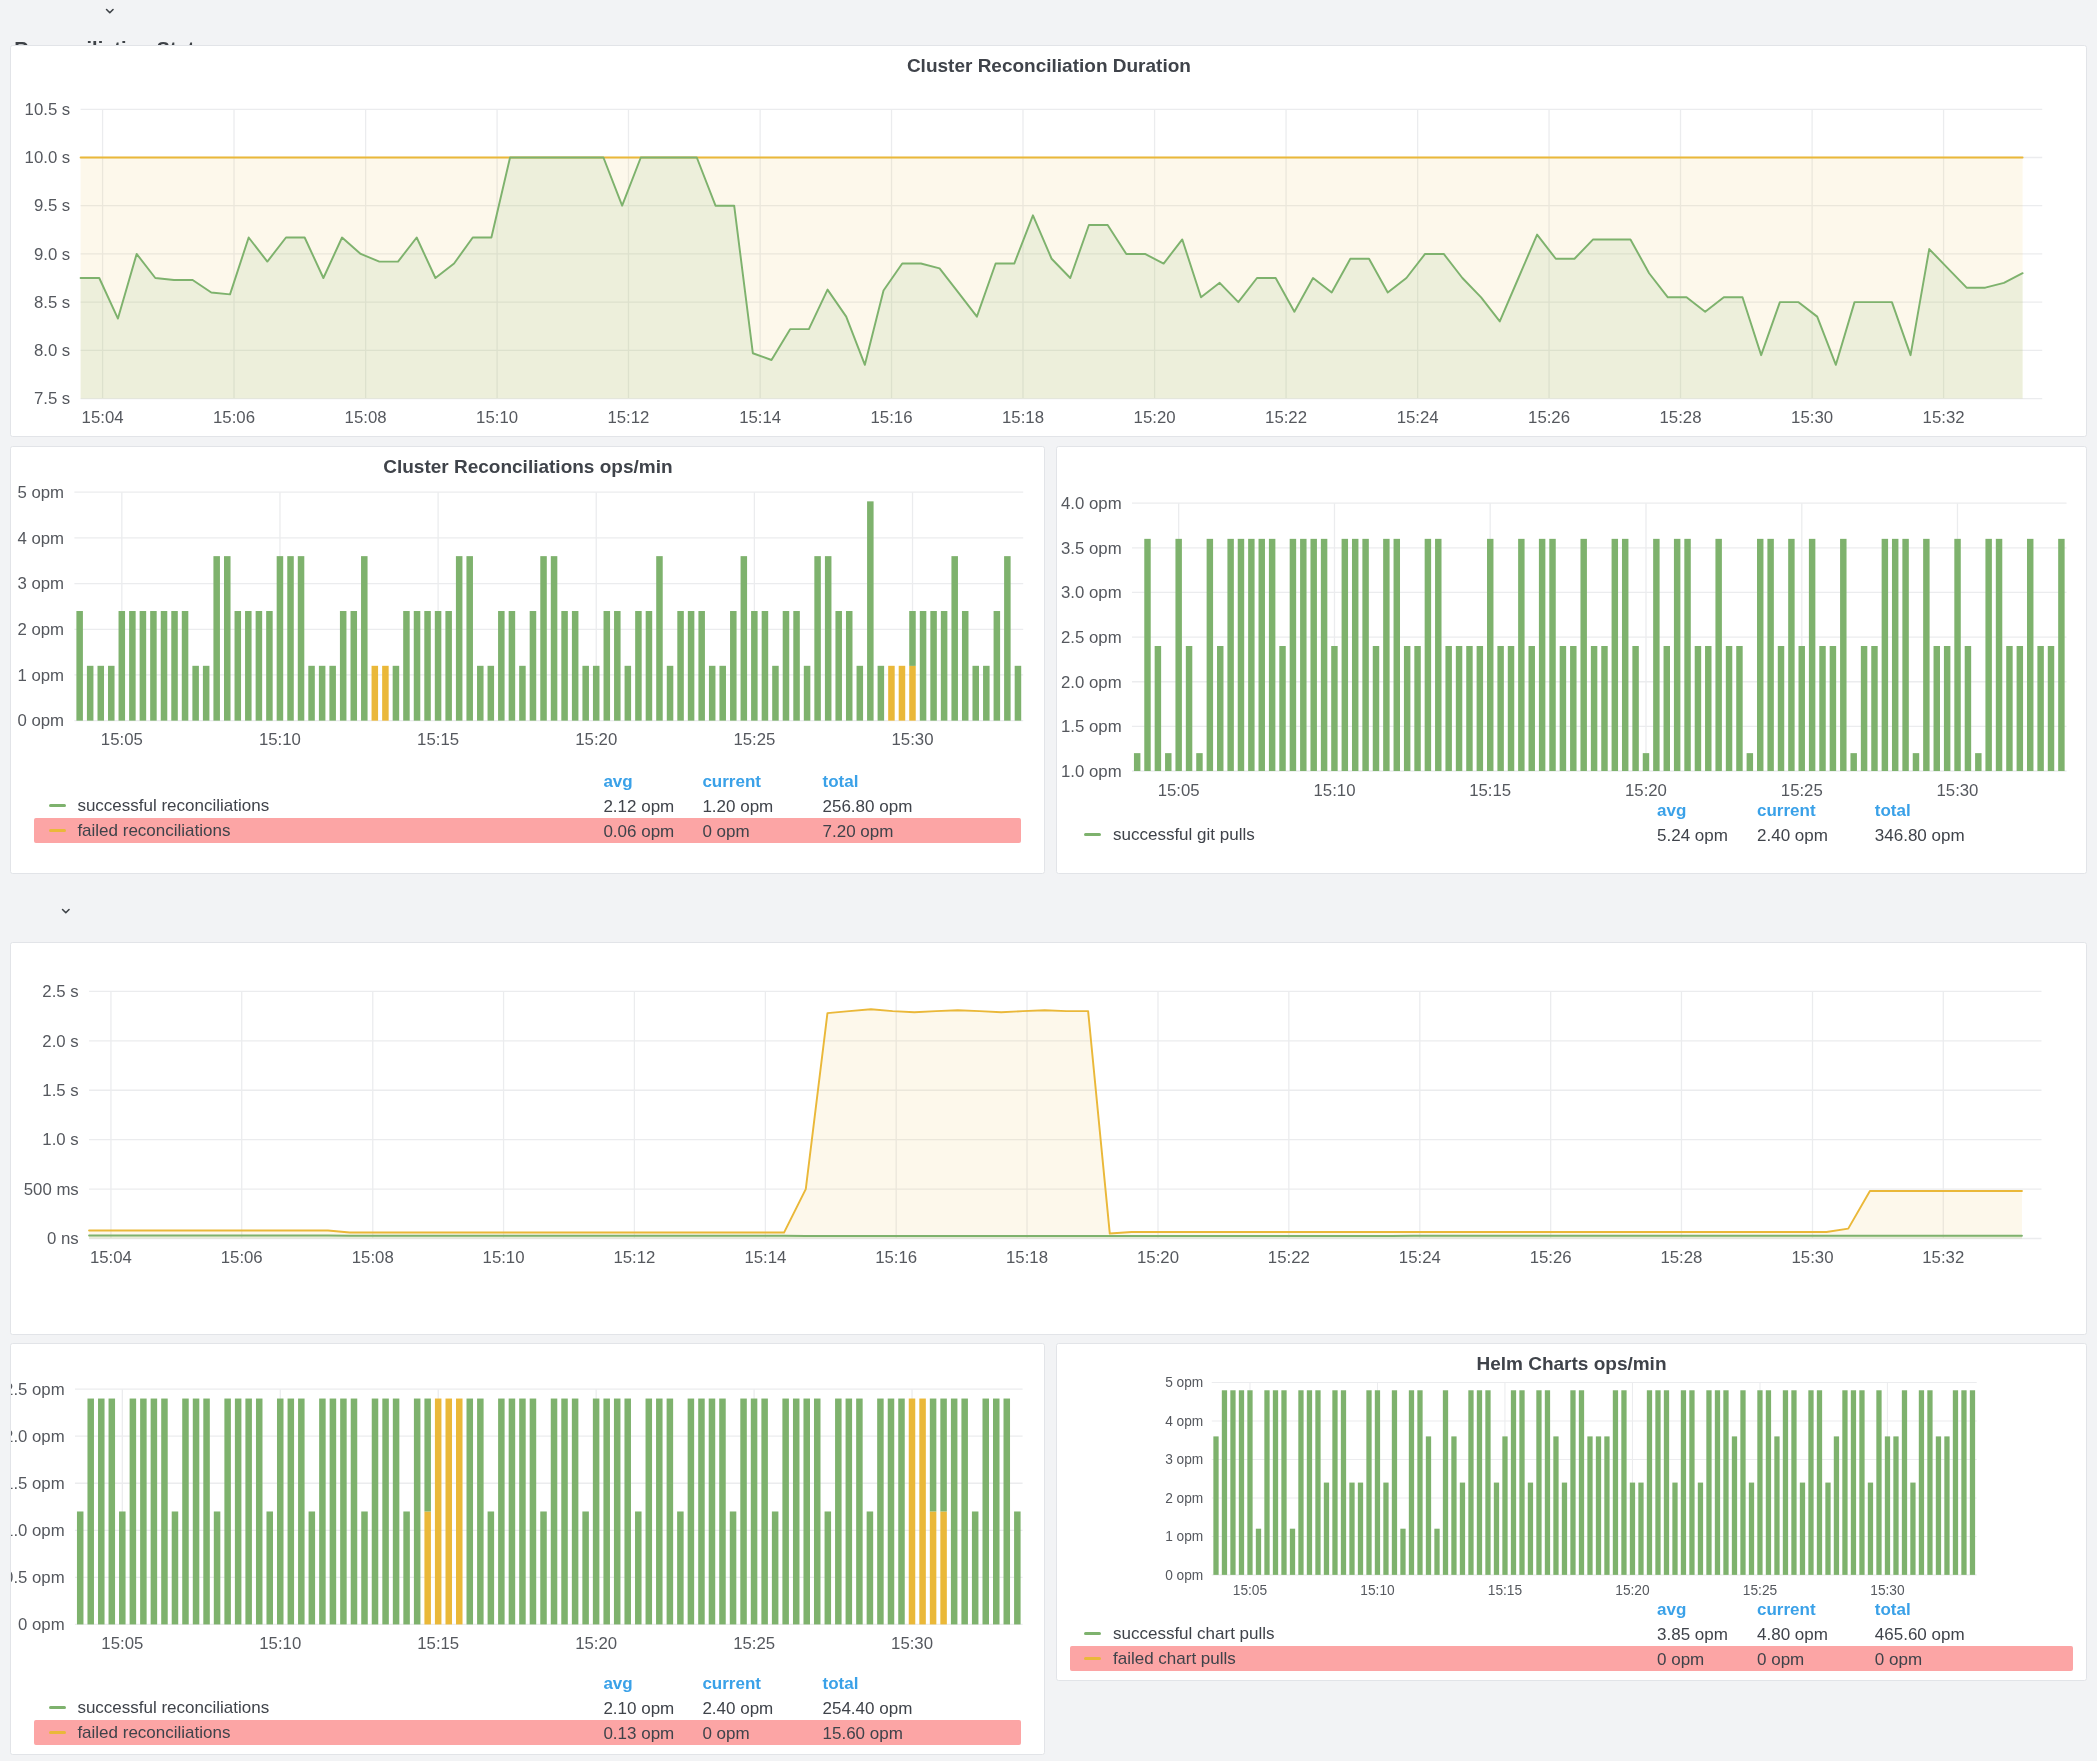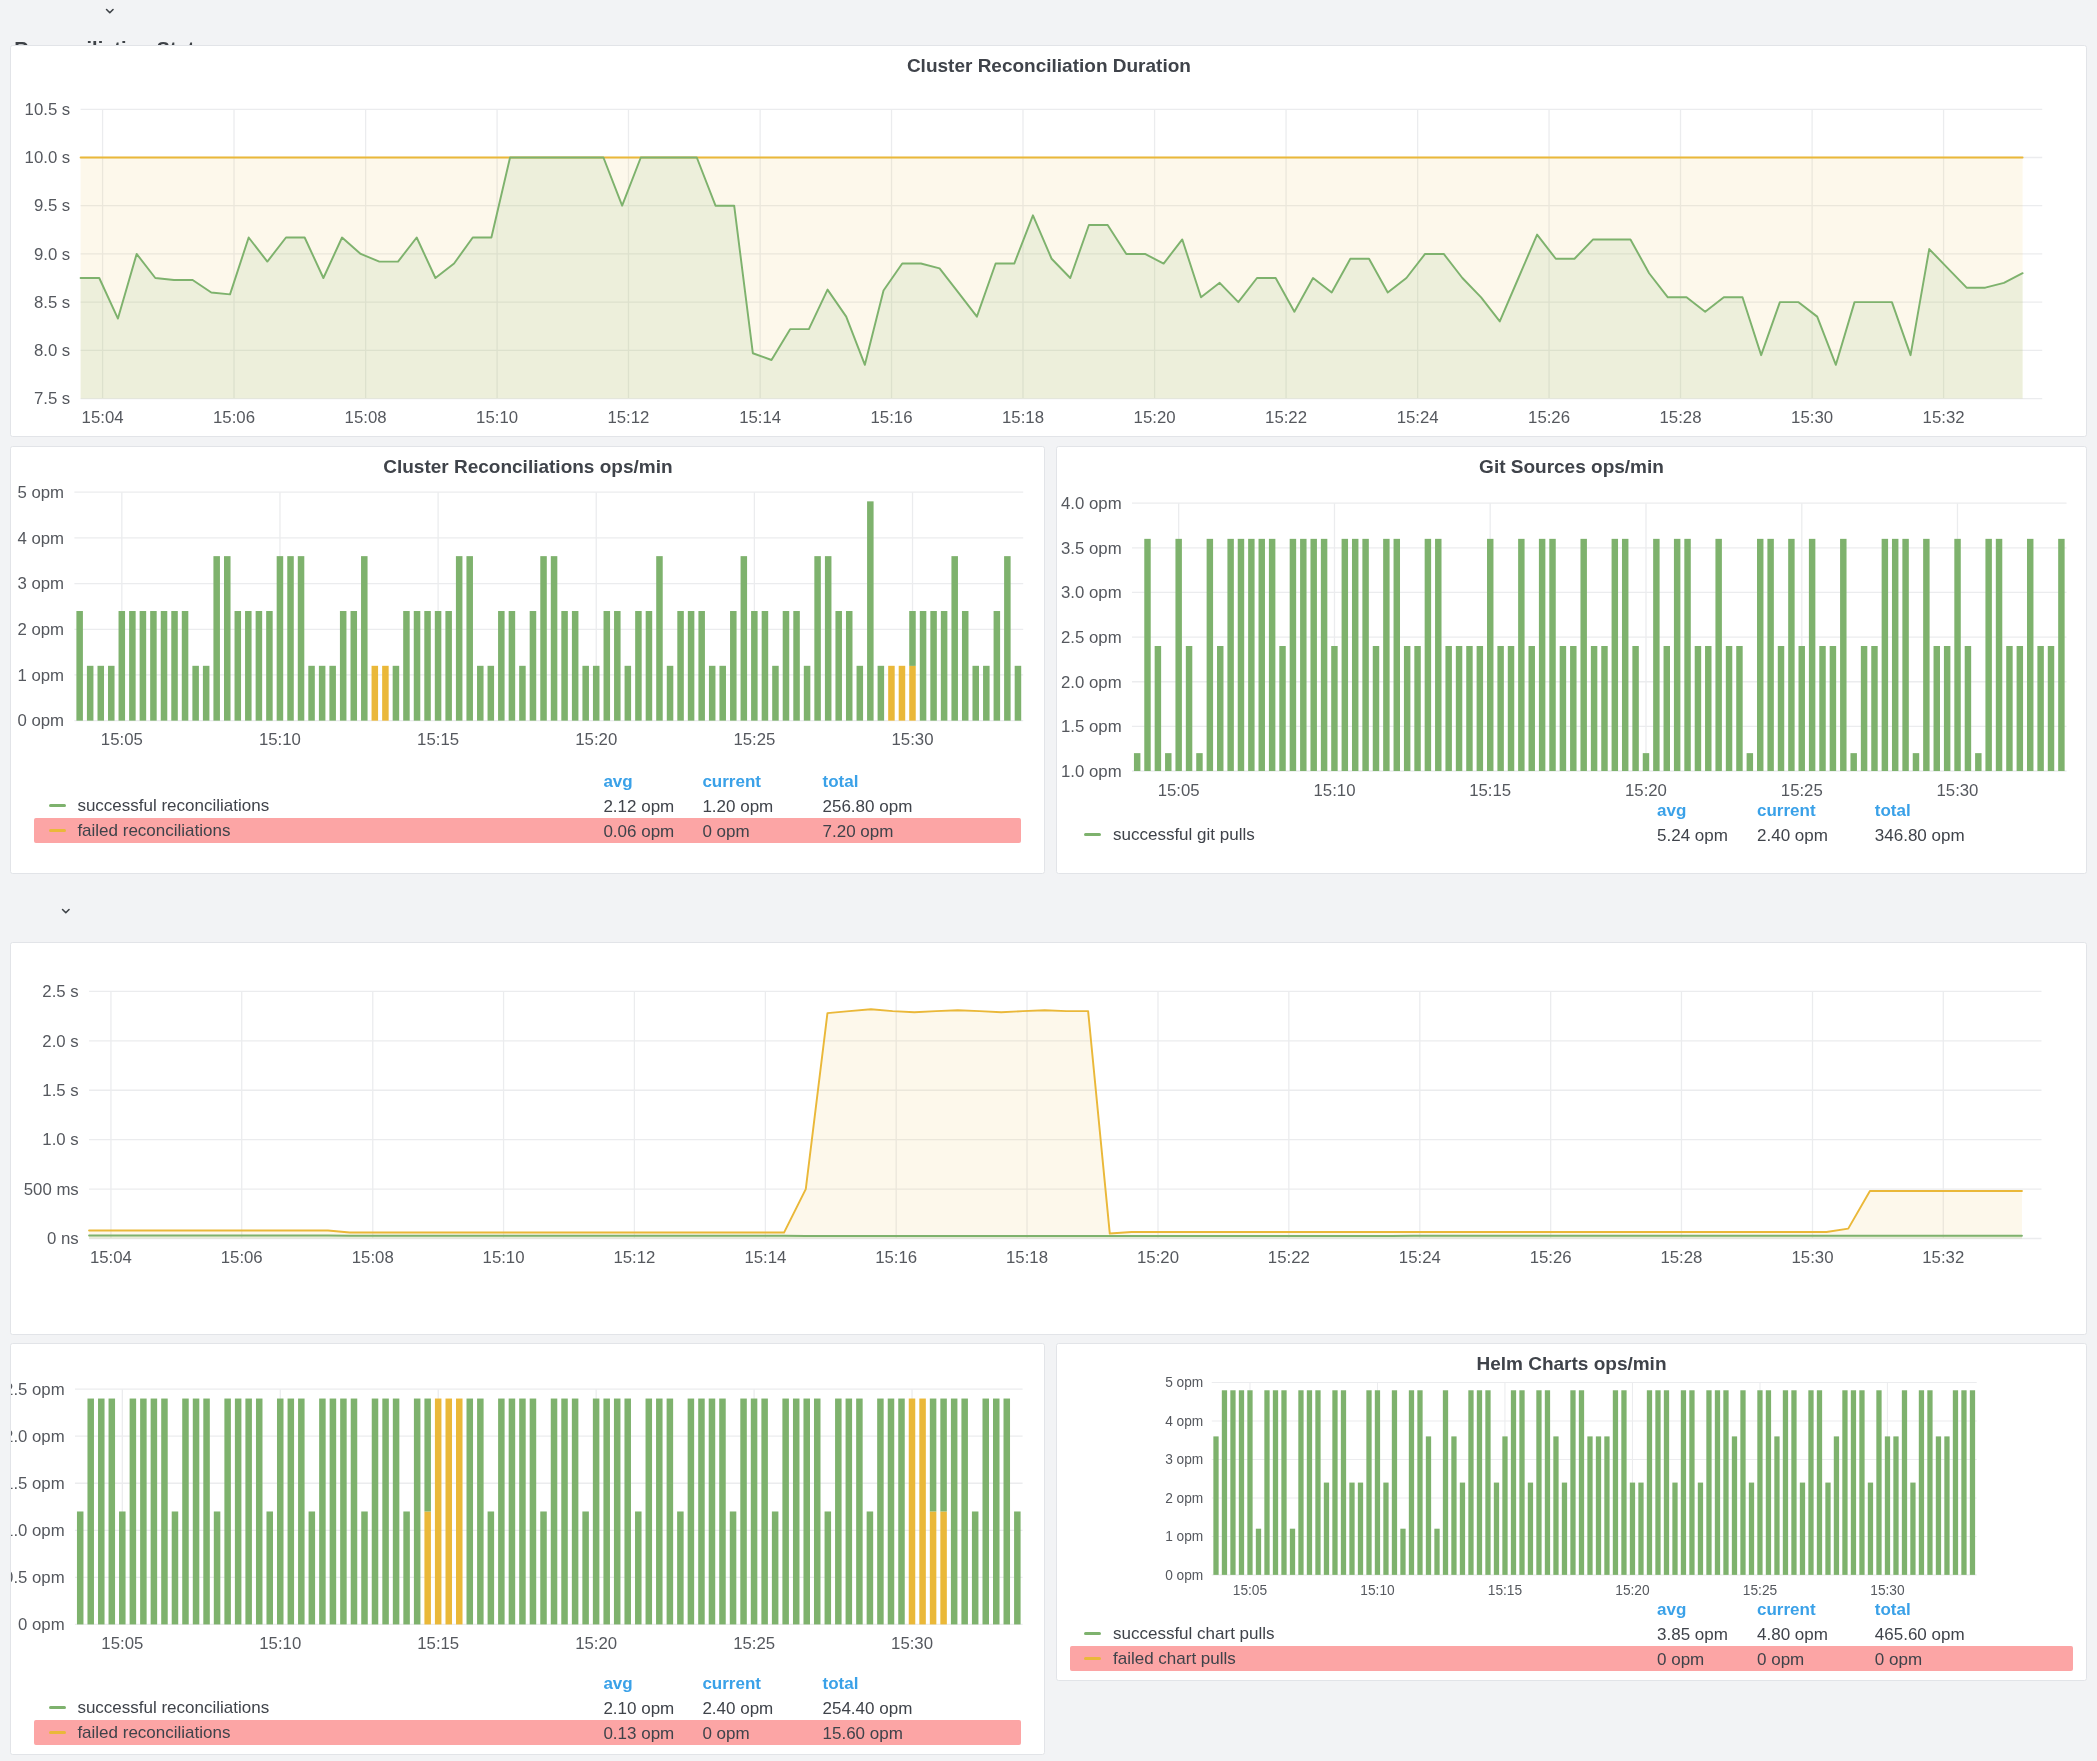--- a/index.html
+++ b/index.html
@@ -257,21 +257,20 @@
     <div class="lg-row hl">
       <span class="dash" style="background:#EAB839"></span><span class="lg-label">failed reconciliations</span>
       <span class="lg-stat c-avg">0.06 opm</span>
       <span class="lg-stat c-cur">0 opm</span>
       <span class="lg-stat c-tot">7.20 opm</span>
     </div>
   </div>
 </div>
 
 <div class="panel" style="left:1056px;top:446px;width:1031px;height:428px;">
-  <div class="panel-title">Git Sources ops/min</div>
   <svg id="svg-git_ops" class="chart" viewBox="0 0 1590 660">
       <line x1="114" x2="1562" y1="87.0" y2="87.0" stroke="#ebecee" stroke-width="2"></line>
       <text x="98" y="96.0" text-anchor="end">4.0 opm</text>
       <line x1="114" x2="1562" y1="156.2" y2="156.2" stroke="#ebecee" stroke-width="2"></line>
       <text x="98" y="165.2" text-anchor="end">3.5 opm</text>
       <line x1="114" x2="1562" y1="225.3" y2="225.3" stroke="#ebecee" stroke-width="2"></line>
       <text x="98" y="234.3" text-anchor="end">3.0 opm</text>
       <line x1="114" x2="1562" y1="294.5" y2="294.5" stroke="#ebecee" stroke-width="2"></line>
       <text x="98" y="303.5" text-anchor="end">2.5 opm</text>
       <line x1="114" x2="1562" y1="363.7" y2="363.7" stroke="#ebecee" stroke-width="2"></line>

